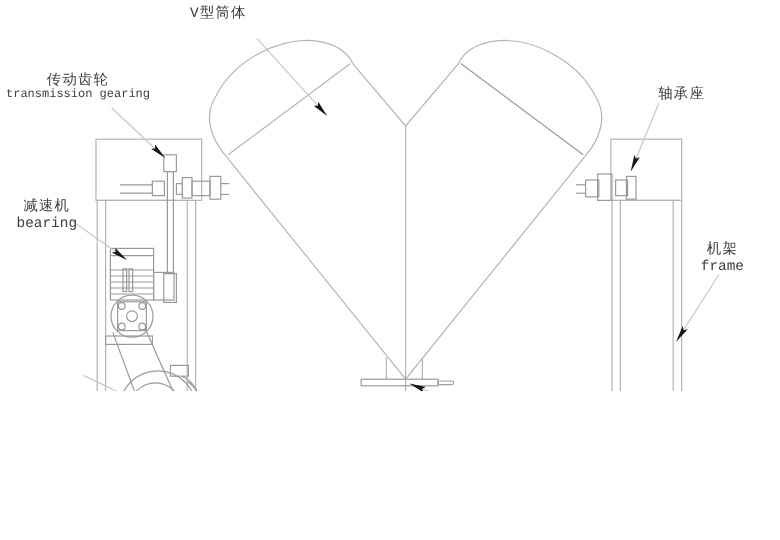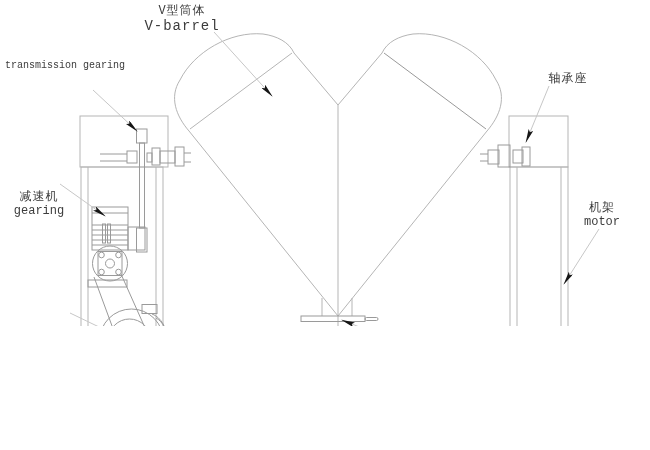--- a/index.html
+++ b/index.html
@@ -159,39 +159,39 @@
       <line class="ldr" x1="549" y1="86" x2="526" y2="142" marker-end="url(#arrw)"></line>
       <line class="ldr" x1="60" y1="184" x2="105" y2="216" marker-end="url(#arrw)"></line>
       <line class="ldr" x1="70" y1="313" x2="124" y2="339" marker-end="url(#arrw)"></line>
       <line class="ldr" x1="409" y1="347" x2="342" y2="320" marker-end="url(#arrw)"></line>
       <line class="ldr" x1="599" y1="229" x2="564" y2="284" marker-end="url(#arrw)"></line>
     </g>
   </svg>
 
   <div class="label" style="left:117px;top:4px;width:130px">
     <div class="zh">V型筒体</div>
-    <div class="en big">V-barrel</div>
   </div>
 
   <div class="label" style="left:0px;top:60px;width:130px">
+    <div class="zh">传动齿轮</div>
     <div class="en small">transmission gearing</div>
   </div>
 
   <div class="label" style="left:523px;top:72px;width:90px">
     <div class="zh">轴承座</div>
   </div>
 
-  <div class="label" style="left:0px;top:190px;width:78px">
+  <div class="label" style="left:0px;top:165px;width:78px">
     <div class="zh">减速机</div>
-    <div class="en">gearing</div>
+    <div class="en">bearing</div>
   </div>
 
 
   <div class="label" style="left:365px;top:340px;width:120px">
     <div class="zh">蝶阀</div>
   </div>
 
   <div class="label" style="left:567px;top:201px;width:70px">
     <div class="zh">机架</div>
-    <div class="en">motor</div>
+    <div class="en">frame</div>
   </div>
 
 </div>
 
 </body></html>

